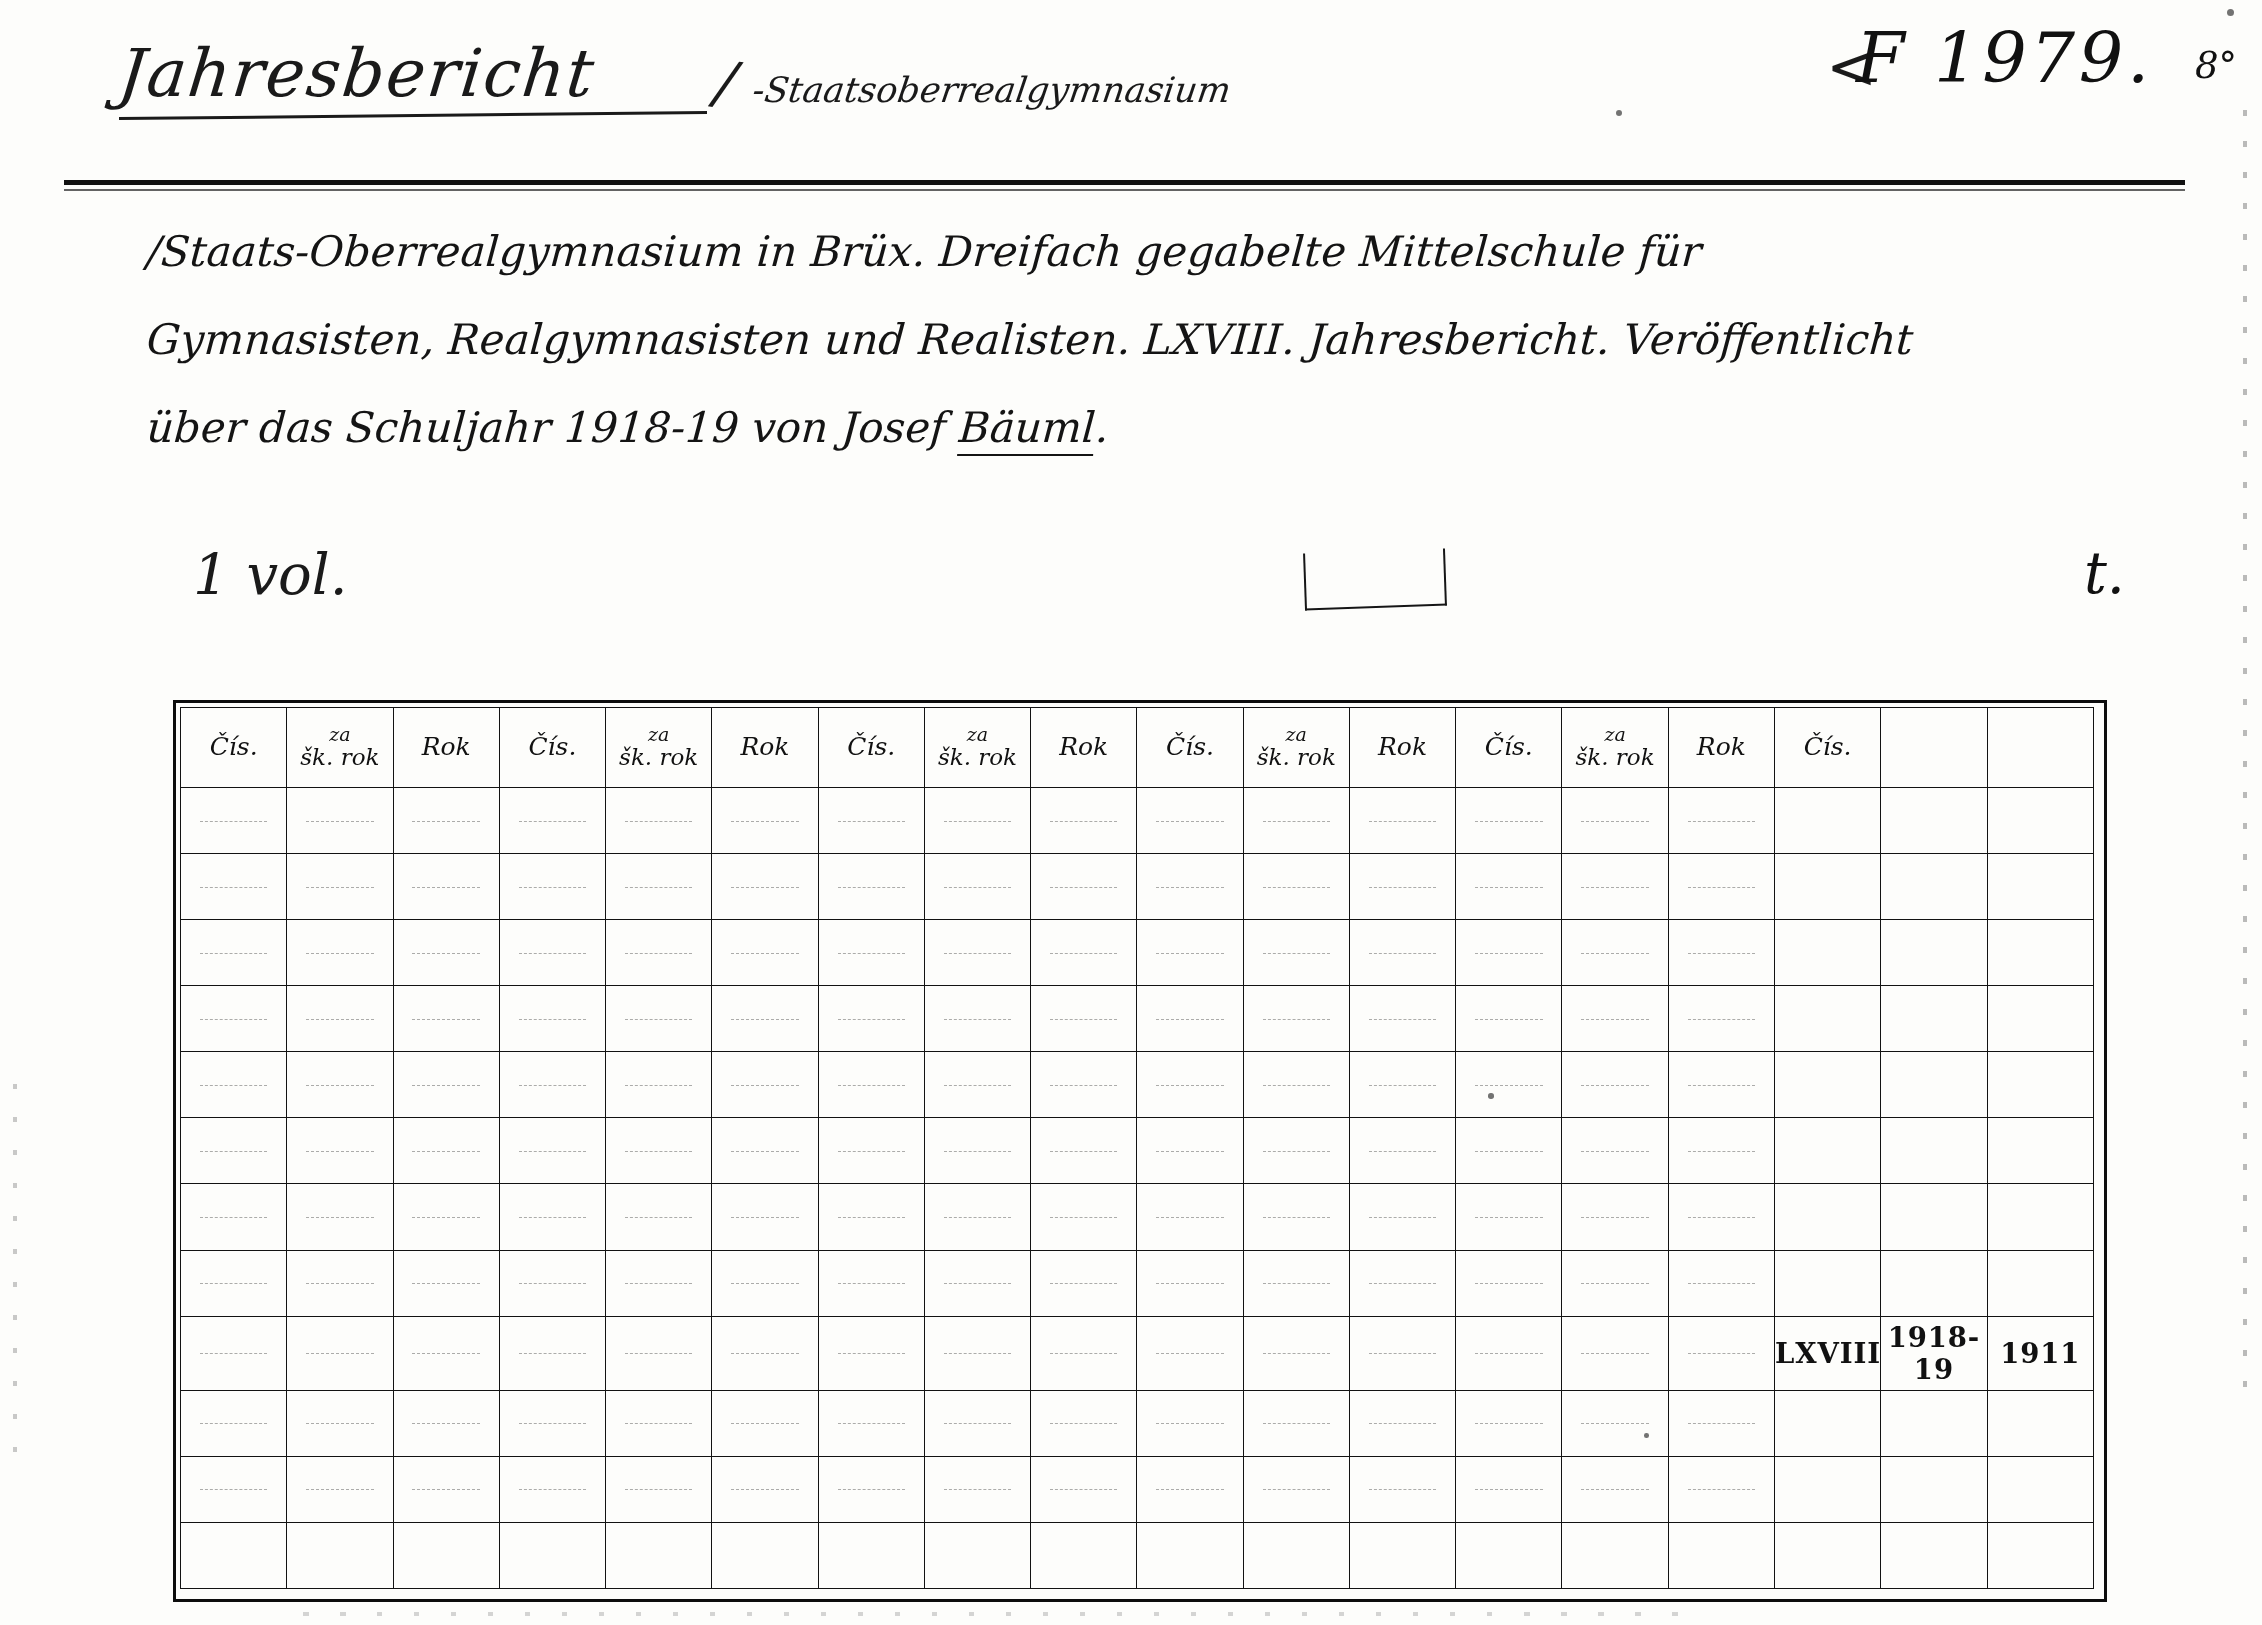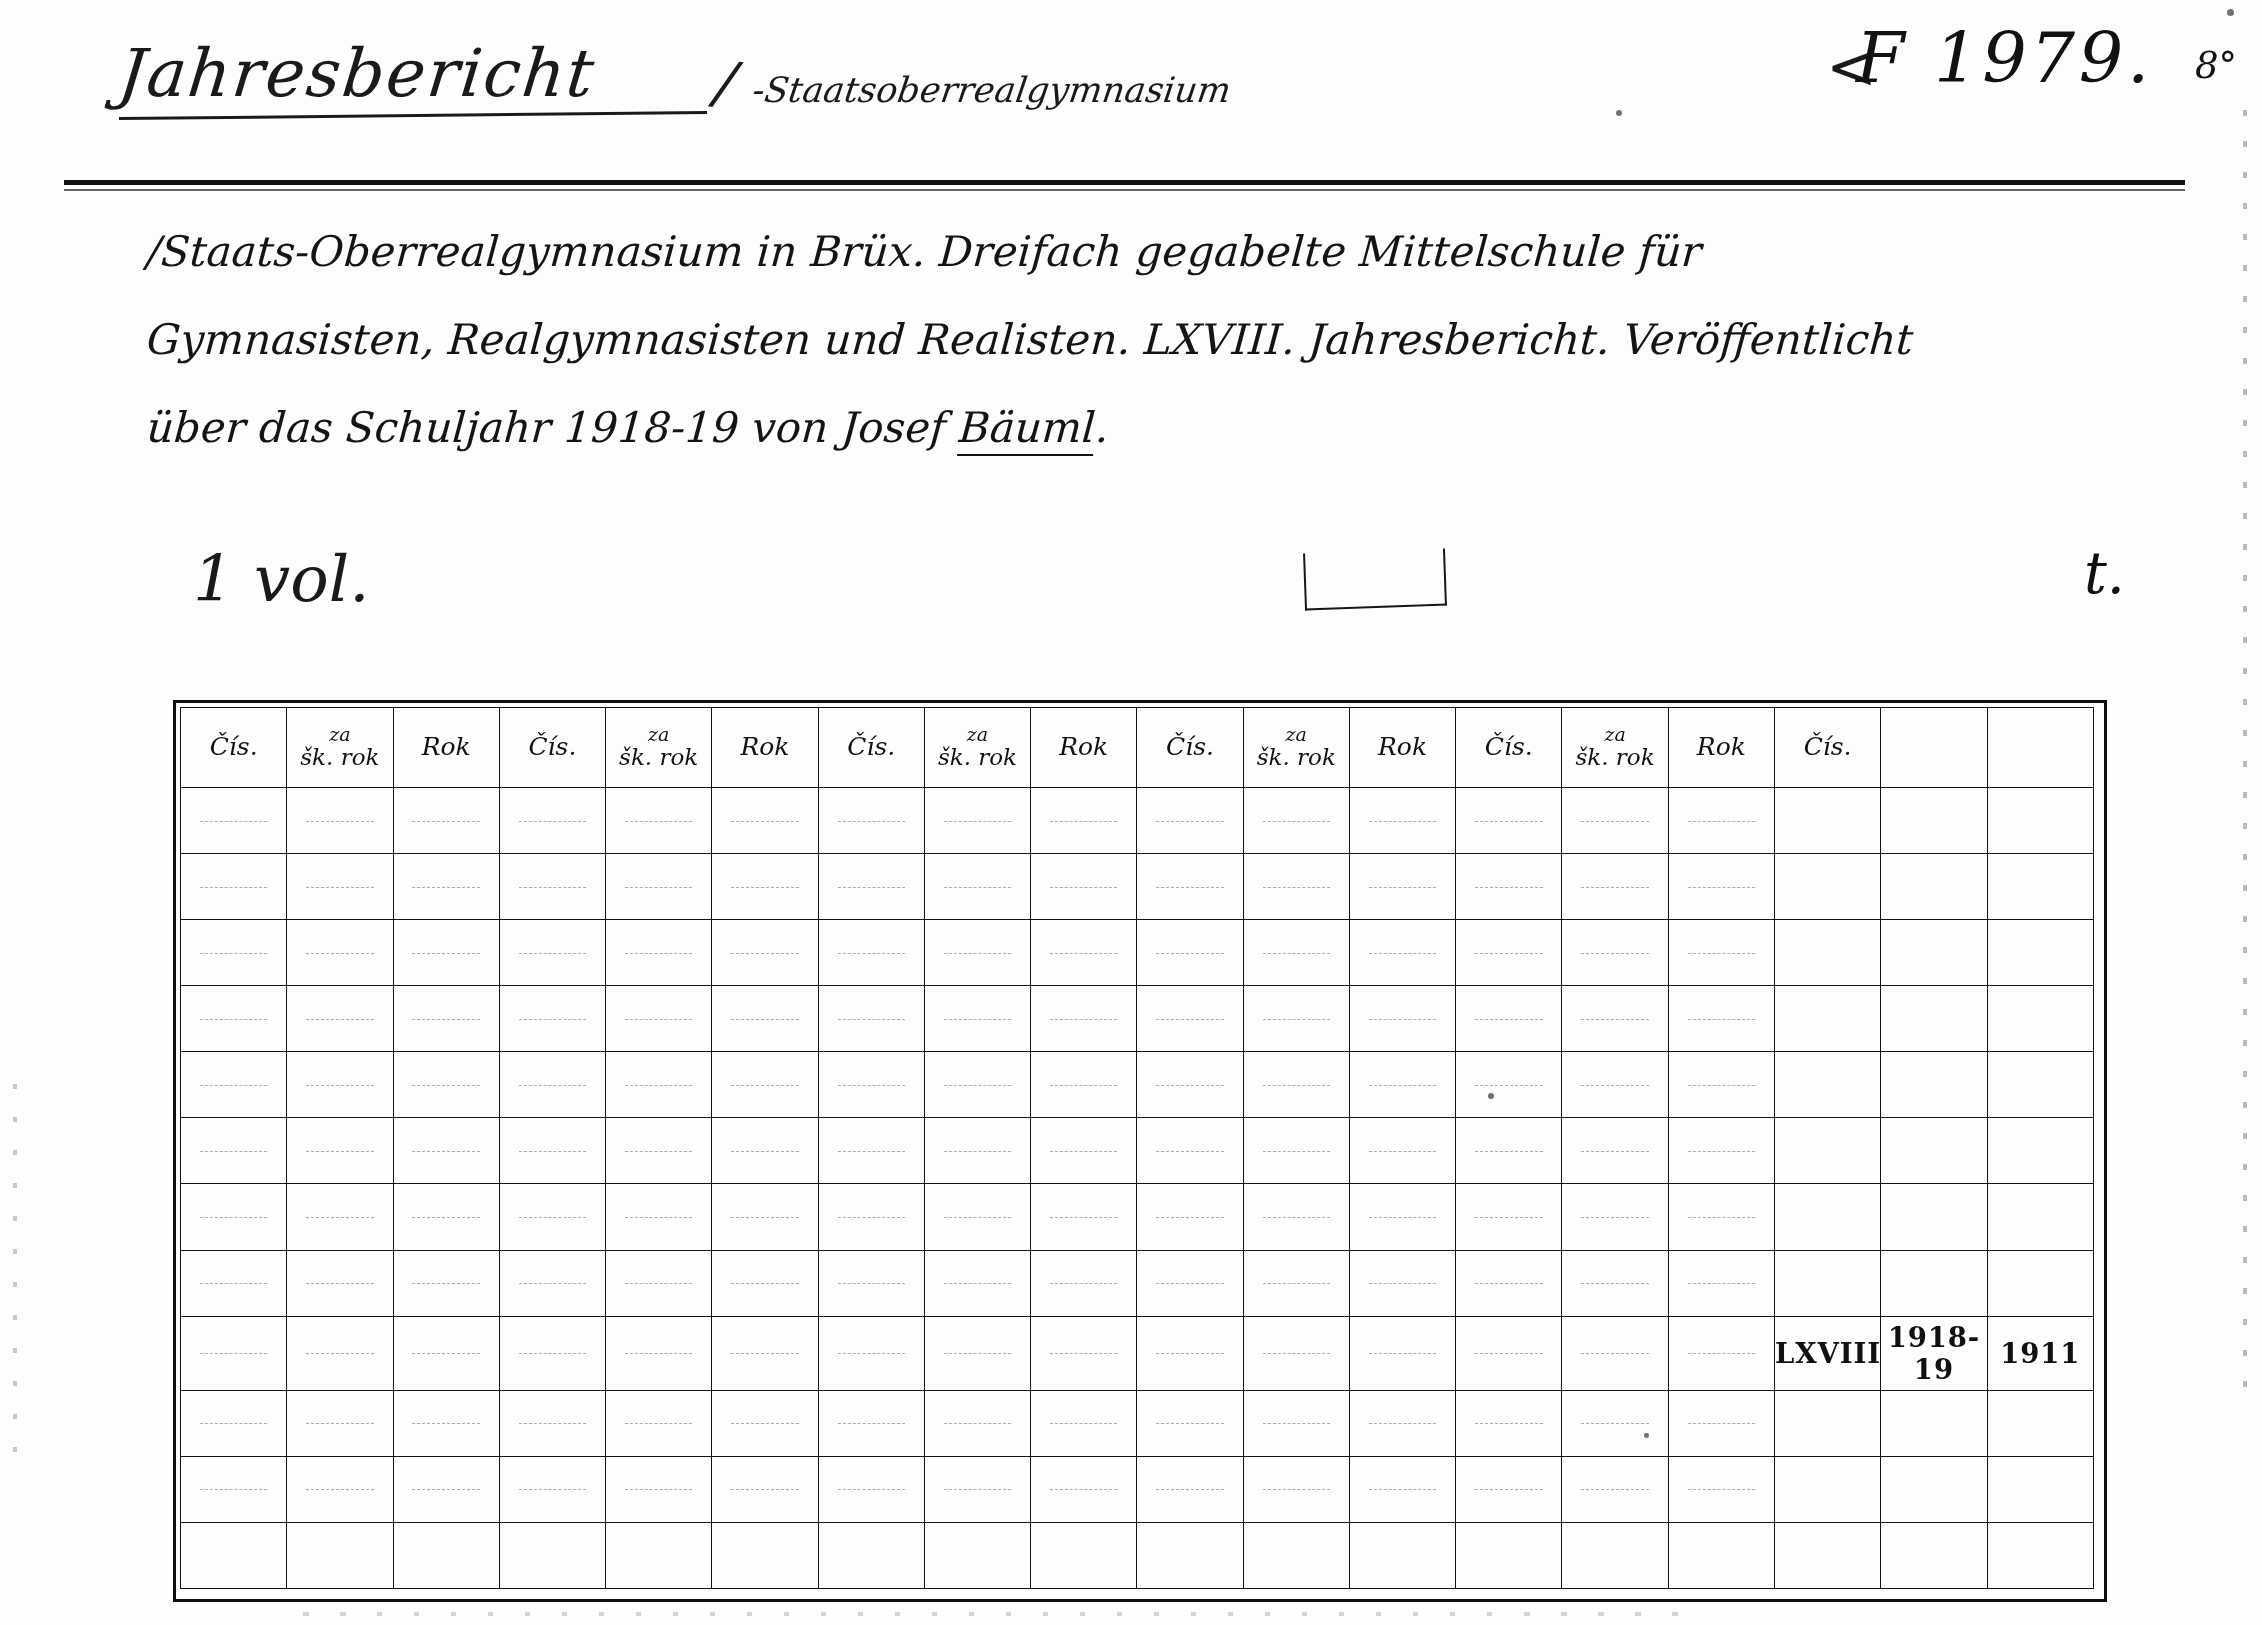--- a/index.html
+++ b/index.html
@@ -143,21 +143,21 @@
   .line .u {
     border-bottom: 2.8px solid #141414;
     padding-bottom: 1.8px;
   }
 
   
   .vol {
     position: absolute;
     left: 193px;
     top: 542px;
-    font-size: 64px;
+    font-size: 56px;
   }
   .imprint {
     position: absolute;
     left: 790px;
     top: 544px;
     font-size: 46px;
   }
   .imprint-year-box {
     position: absolute;
     left: 1304px;

